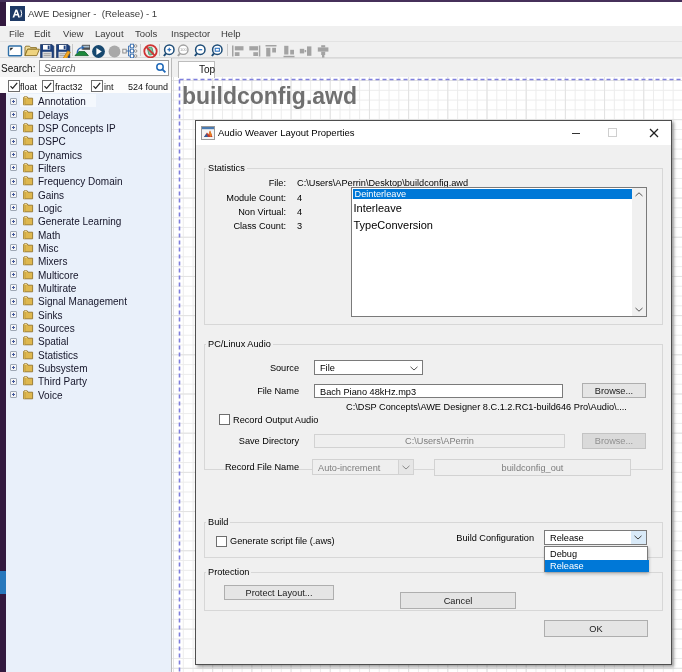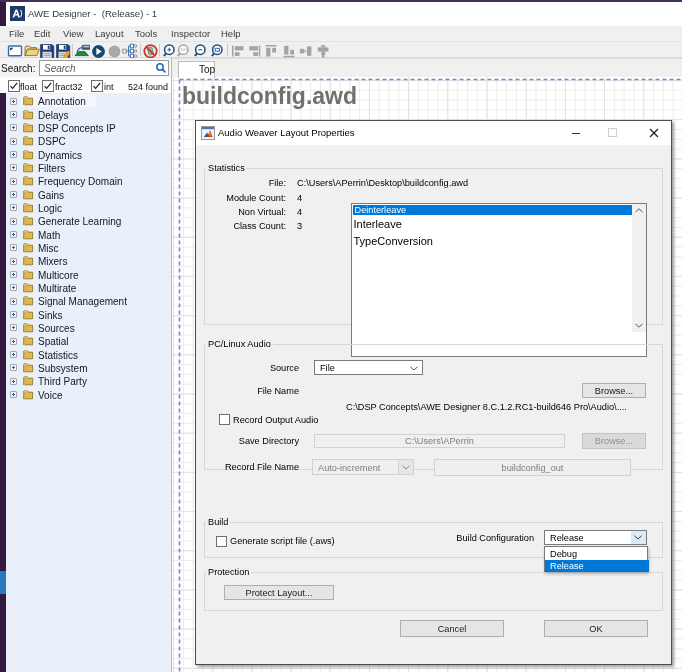--- a/index.html
+++ b/index.html
@@ -460,21 +460,21 @@
         <div class="grplbl">Statistics</div>
       </div>
       <div class="rlbl" style="left:-70px;top:57px;width:160px;">File:</div>
       <div class="fld" style="left:101px;top:57px;">C:\Users\APerrin\Desktop\buildconfig.awd</div>
       <div class="rlbl" style="left:-70px;top:72px;width:160px;">Module Count:</div>
       <div class="fld" style="left:101px;top:72px;">4</div>
       <div class="rlbl" style="left:-70px;top:86px;width:160px;">Non Virtual:</div>
       <div class="fld" style="left:101px;top:86px;">4</div>
       <div class="rlbl" style="left:-70px;top:100px;width:160px;">Class Count:</div>
       <div class="fld" style="left:101px;top:100px;">3</div>
-      <div style="position:absolute;left:155px;top:82px;width:296px;height:154px;background:#fff;border:1px solid #7a7a7a;">
+      <div style="position:absolute;left:155px;top:66px;width:296px;height:130px;background:#fff;border:1px solid #7a7a7a;">
         <div style="position:absolute;left:1px;top:1px;width:280px;height:10px;background:#0078d7;color:#fff;font-size:9.2px;padding-left:1.5px;line-height:10px;">Deinterleave</div>
         <div style="position:absolute;left:1.5px;top:11.5px;font-size:11px;line-height:17px;">Interleave<br>TypeConversion</div>
         <div style="position:absolute;right:0;top:0;width:14px;height:128px;background:#f0f0f0;">
           <svg style="position:absolute;left:3px;top:4px;" width="8" height="5">
             <path d="M0.5,4 L4,0.8 L7.5,4" fill="none" stroke="#555" stroke-width="1"></path>
           </svg>
           <svg style="position:absolute;left:3px;bottom:4px;" width="8" height="5">
             <path d="M0.5,1 L4,4.2 L7.5,1" fill="none" stroke="#555" stroke-width="1"></path>
           </svg>
         </div>
@@ -483,20 +483,23 @@
         <div class="grplbl">PC/Linux Audio</div>
       </div>
       <div class="rlbl" style="left:-57px;top:242px;width:160px;">Source</div>
       <div class="tbox" style="left:118px;top:239px;width:109px;height:15px;">
         <span style="position:absolute;left:5px;top:2px;">File</span>
         <svg style="position:absolute;right:4px;top:5px;" width="8" height="5">
           <path d="M0.5,0.8 L4,4 L7.5,0.8" fill="none" stroke="#555" stroke-width="1"></path>
         </svg>
       </div>
       <div class="rlbl" style="left:-57px;top:265px;width:160px;">File Name</div>
+      <div class="tbox" style="left:118px;top:263px;width:249px;height:14px;">
+        <span style="position:absolute;left:5px;top:1.5px;">Bach Piano 48kHz.mp3</span>
+      </div>
       <div class="btn" style="left:386px;top:262px;width:64px;height:15px;line-height:14px;">Browse...</div>
       <div class="fld" style="left:150px;top:281px;">C:\DSP Concepts\AWE Designer 8.C.1.2.RC1-build646 Pro\Audio\....</div>
       <div class="dcbx" style="left:23px;top:293px;"></div>
       <div class="fld" style="left:37px;top:294px;">Record Output Audio</div>
       <div class="rlbl" style="left:-57px;top:315px;width:160px;">Save Directory</div>
       <div class="tbox dis" style="left:118px;top:313px;width:251px;height:14px;text-align:center;line-height:13px;">C:\Users\APerrin</div>
       <div class="btn dis" style="left:386px;top:312px;width:64px;height:16px;line-height:15px;">Browse...</div>
       <div class="rlbl" style="left:-57px;top:341px;width:160px;">Record File Name</div>
       <div class="tbox dis" style="left:116px;top:338px;width:102px;height:16px;">
         <span style="position:absolute;left:5px;top:2.5px;">Auto-increment</span>
@@ -522,17 +525,17 @@
         </div>
       </div>
       <div style="position:absolute;left:348px;top:425px;width:104px;height:26px;background:#fff;border:1px solid #7a7a7a;z-index:5;box-shadow:1px 2px 3px rgba(0,0,0,0.25);">
         <div style="position:absolute;left:1px;top:1px;width:102px;height:12px;font-size:9.2px;line-height:12px;padding-left:4px;">Debug</div>
         <div style="position:absolute;left:0px;top:13px;width:104px;height:12px;background:#0078d7;color:#fff;font-size:9.2px;line-height:12px;padding-left:5px;">Release</div>
       </div>
       <div class="grp" style="top:451px;height:39px;">
         <div class="grplbl">Protection</div>
       </div>
       <div class="btn" style="left:28px;top:464px;width:110px;height:15px;line-height:14px;">Protect Layout...</div>
-      <div class="btn" style="left:204px;top:499px;width:104px;height:17px;line-height:16px;">Cancel</div>
+      <div class="btn" style="left:204px;top:471px;width:116px;height:17px;line-height:16px;">Cancel</div>
       <div class="btn" style="left:348px;top:499px;width:104px;height:17px;line-height:16px;">OK</div>
   </div>
 
 </div>
 
 </body></html>

